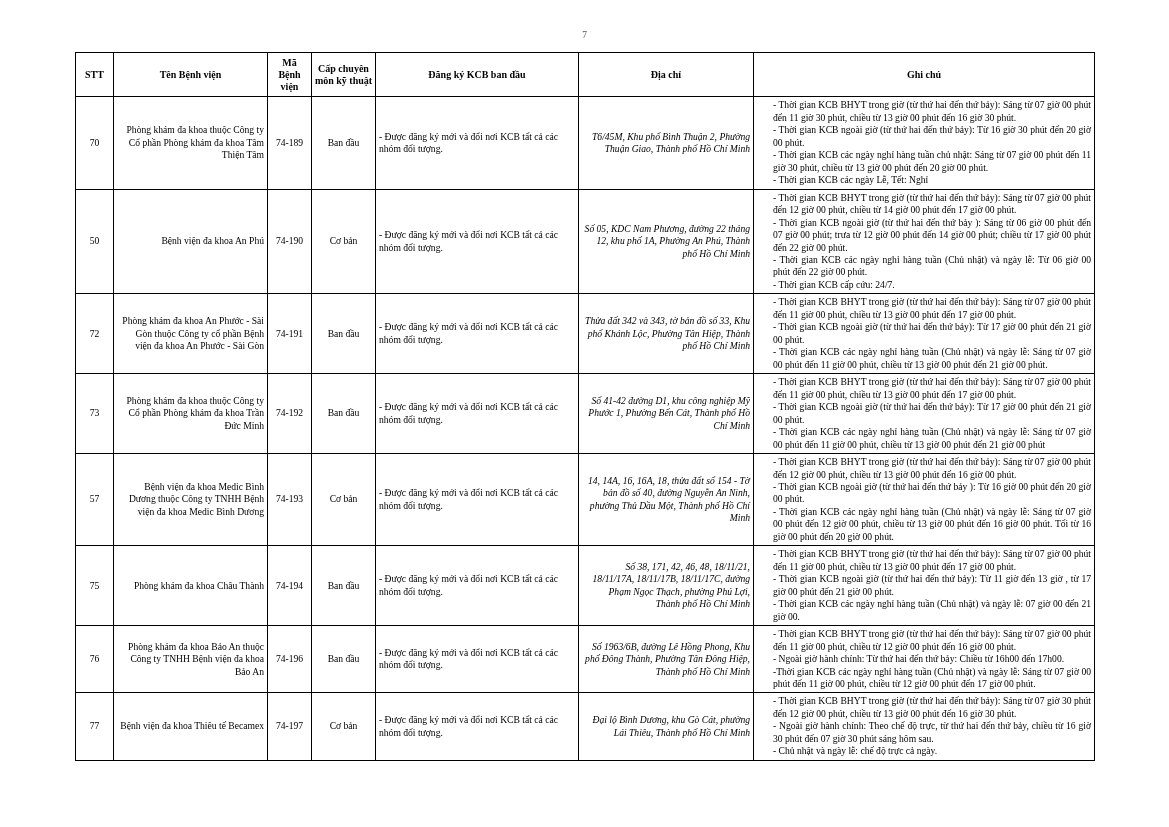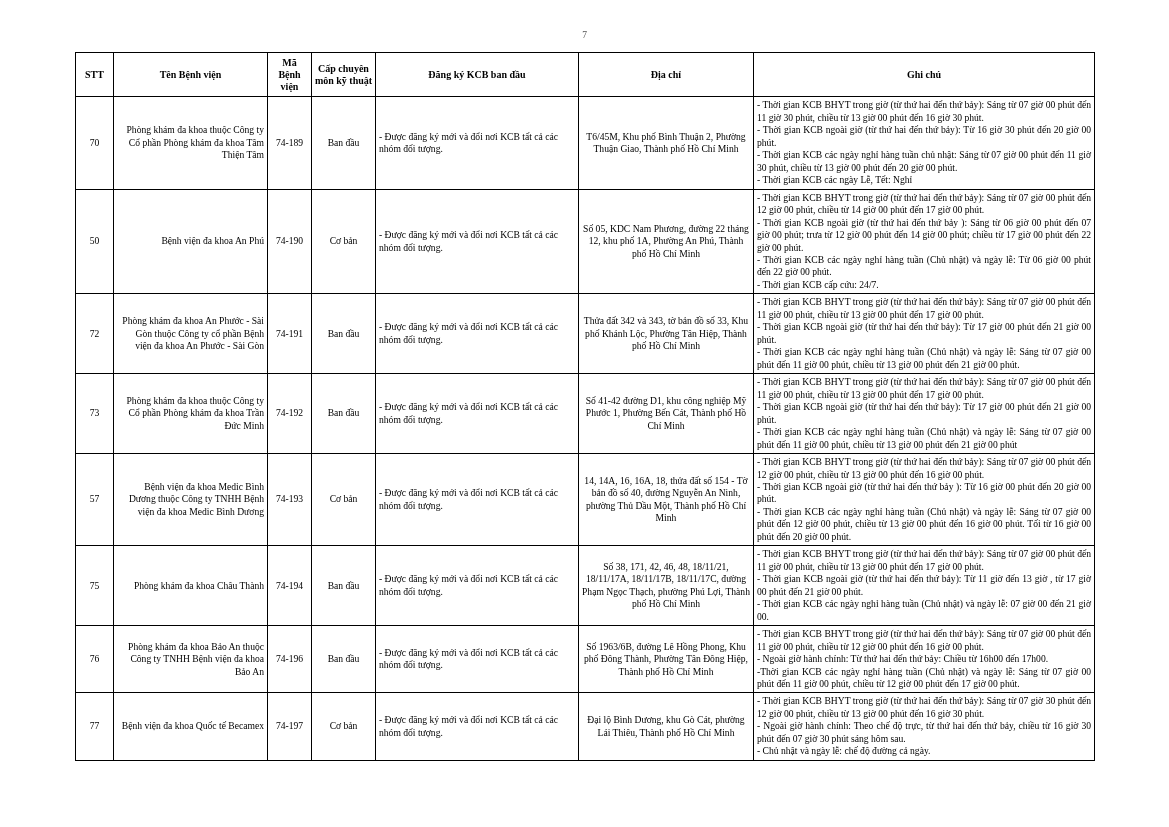--- a/index.html
+++ b/index.html
@@ -63,27 +63,28 @@
   col.c-level  { width: 64px; }
   col.c-reg    { width: 203px; }
   col.c-addr   { width: 175px; }
   col.c-note   { width: 341px; }
 
   td.stt   { text-align: center; }
   td.name  { text-align: right; padding-left: 6px; padding-right: 4px; }
   td.code  { text-align: center; }
   td.level { text-align: center; padding-left: 5px; }
   td.reg   { text-align: left; padding-left: 5px; padding-right: 5px; margin-left: 30px; }
-  td.addr  { text-align: center; padding-left: 5px; padding-right: 4px; }
+  td.addr  { text-align: right; padding-left: 5px; padding-right: 4px; font-style: italic; }
   td.note  { text-align: left; vertical-align: top; padding: 3px 4px 3px 4px; }
 
   td.note .nline {
     display: block;
     text-align: justify;
     text-justify: inter-word;
+    margin-left: 16px;
   }
 </style>
 </head>
 <body>
 
 <div class="page">
 
   <div class="page-number">7</div>
 
   <div class="table-wrap">
@@ -197,28 +198,28 @@
             <td class="reg">- Được đăng ký mới và đổi nơi KCB tất cả các nhóm đối tượng.</td>
             <td class="addr">Số 1963/6B, đường Lê Hồng Phong, Khu phố Đông Thành, Phường Tân Đông Hiệp, Thành phố Hồ Chí Minh</td>
             <td class="note">
               <span class="nline">- Thời gian KCB BHYT trong giờ (từ thứ hai đến thứ bảy): Sáng từ 07 giờ 00 phút đến 11 giờ 00 phút, chiều từ 12 giờ 00 phút đến 16 giờ 00 phút.</span>
               <span class="nline">- Ngoài giờ hành chính: Từ thứ hai đến thứ bảy: Chiều từ 16h00 đến 17h00.</span>
               <span class="nline">-Thời gian KCB các ngày nghỉ hàng tuần (Chủ nhật) và ngày lễ: Sáng từ 07 giờ 00 phút đến 11 giờ 00 phút, chiều từ 12 giờ 00 phút đến 17 giờ 00 phút.</span>
             </td>
           </tr>
           <tr>
             <td class="stt">77</td>
-            <td class="name">Bệnh viện đa khoa Quốc tế Becamex</td>
+            <td class="name">Bệnh viện đa khoa Thiêu tế Becamex</td>
             <td class="code">74-197</td>
             <td class="level">Cơ bản</td>
             <td class="reg">- Được đăng ký mới và đổi nơi KCB tất cả các nhóm đối tượng.</td>
             <td class="addr">Đại lộ Bình Dương, khu Gò Cát, phường Lái Thiêu, Thành phố Hồ Chí Minh</td>
             <td class="note">
               <span class="nline">- Thời gian KCB BHYT trong giờ (từ thứ hai đến thứ bảy): Sáng từ 07 giờ 30 phút đến 12 giờ 00 phút, chiều từ 13 giờ 00 phút đến 16 giờ 30 phút.</span>
               <span class="nline">- Ngoài giờ hành chính: Theo chế độ trực, từ thứ hai đến thứ bảy, chiều từ 16 giờ 30 phút đến 07 giờ 30 phút sáng hôm sau.</span>
-              <span class="nline">- Chủ nhật và ngày lễ: chế độ đường cả ngày.</span>
+              <span class="nline">- Chủ nhật và ngày lễ: chế độ trực cả ngày.</span>
             </td>
           </tr>
         </tbody>
     </table>
   </div>
 
 </div>
 
 </body></html>

